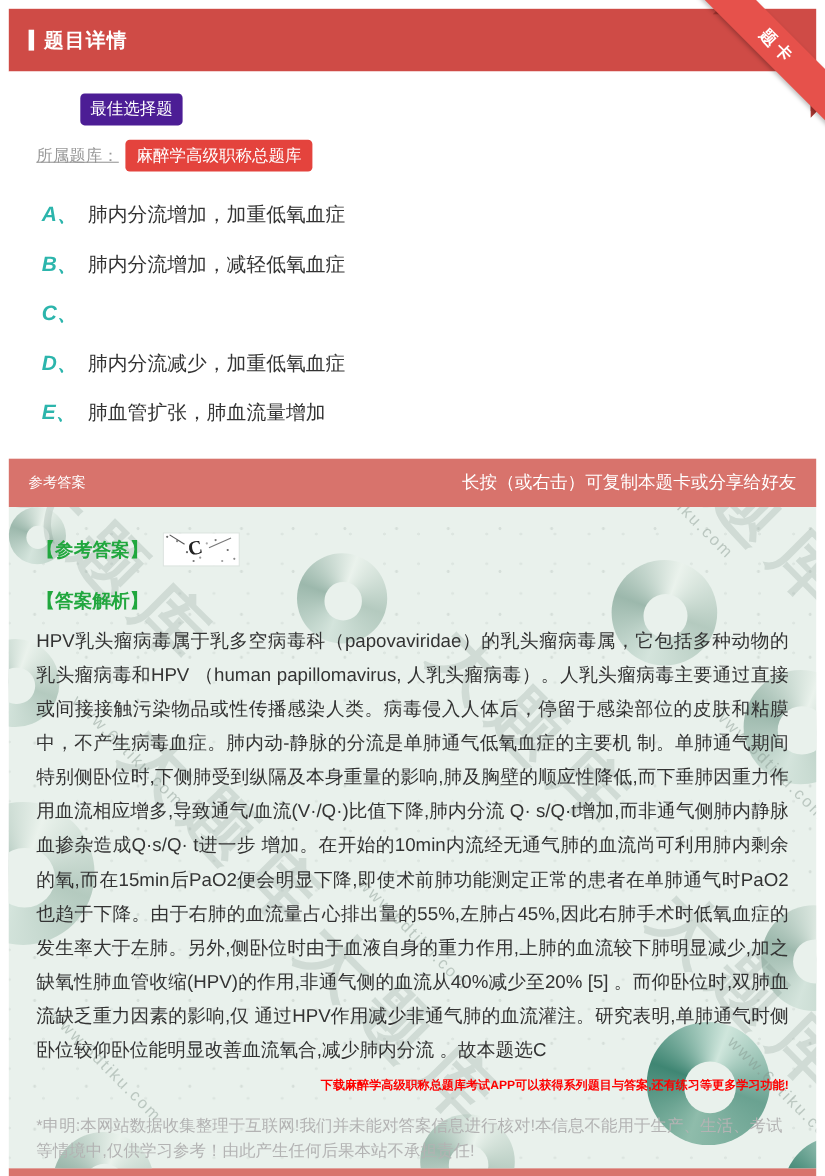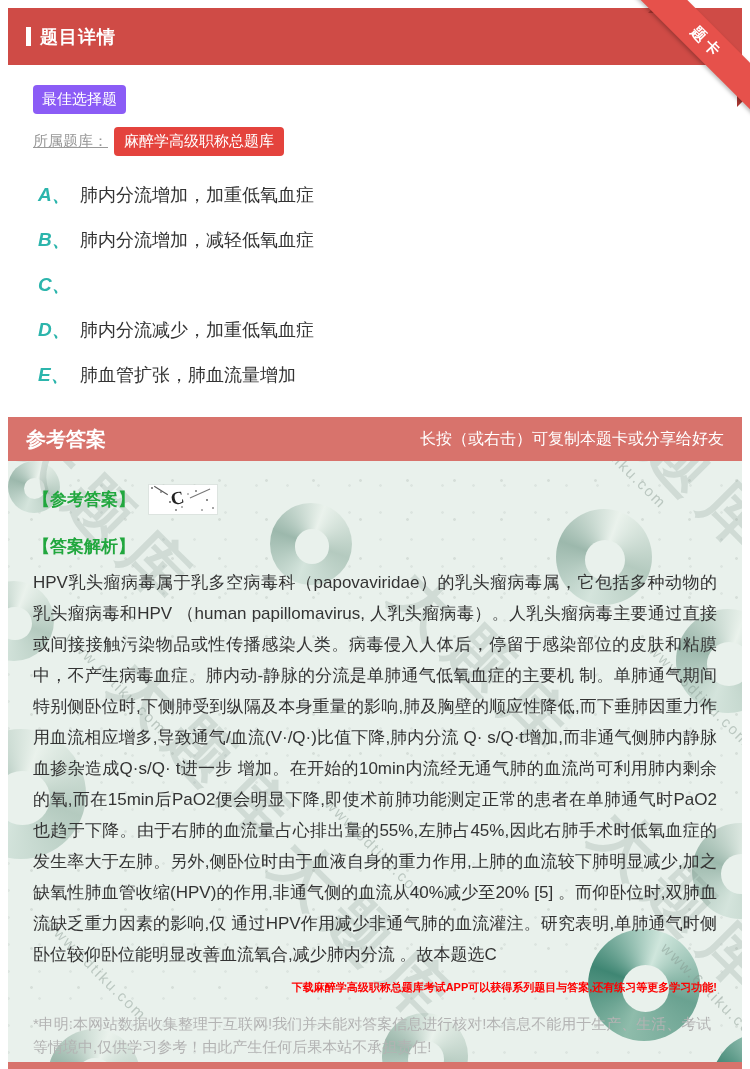--- a/index.html
+++ b/index.html
@@ -18,36 +18,36 @@
     border:6px solid transparent; border-bottom-color:#a93631; border-right-color:#a93631; }
   .ribbon-fold-b { position:absolute; top:95px; right:1px; width:0; height:0;
     border:6px solid transparent; border-top-color:#a93631; border-left-color:#a93631; }
   .ribbon-band { position:absolute; top:26px; right:-44px; width:175px; padding:7px 0;
     background:#e6514b; color:#ffffff; text-align:center; font-size:15px; font-weight:bold;
     letter-spacing:4px; transform:rotate(45deg); box-shadow:0 2px 4px rgba(0,0,0,0.25); }
 
   
   .question-card { background:#ffffff; padding:20px 25px 10px 25px; }
   .q-title-row { display:flex; align-items:center; }
-  .type-badge { background:#8b5cf6; color:#ffffff; font-size:15px; padding:5px 9px; border-radius:4px;
-    flex:0 0 auto; }
+  .type-badge { background:#4c1d95; color:#ffffff; font-size:15px; padding:5px 9px; border-radius:4px;
+    flex:0 0 auto;margin-left:40px; }
   .q-title { color:#333333; font-size:23px; margin-left:12px; font-weight:500; }
   .bank-row { display:flex; align-items:center; margin-top:13px; }
   .bank-label { color:#999999; font-size:15px;text-decoration:underline; }
   .bank-badge { background:#e4433d; color:#ffffff; font-size:15px; padding:5px 10px; border-radius:4px;
     margin-left:6px; cursor:pointer; }
   .options { margin-top:26px; padding-left:5px; }
   .option-row { display:flex; align-items:baseline; height:45px; }
   .option-letter { color:#2cb5ac; font-size:19px; font-weight:bold; font-style:italic; width:42px; flex:0 0 auto; }
   .option-text { color:#333333; font-size:18px; }
 
   
   .answer-bar { height:44px; background:#d8736c; display:flex; align-items:center;
     justify-content:space-between; padding:0 18px; }
-  .answer-bar-title { color:#ffffff; font-size:20px;font-weight:bold; }
+  .answer-bar-title { color:#ffffff; font-size:13px; }
   .answer-bar-hint { color:#ffffff; font-size:16px;text-align:right; }
 
   
   .answer-panel { position:relative; height:601px; background:#e9f1ec; overflow:hidden;
     background-image:
       radial-gradient(circle, rgba(110,125,118,0.16) 1px, transparent 1.7px),
       radial-gradient(circle, rgba(110,125,118,0.10) 1px, transparent 1.6px);
     background-size:47px 39px, 31px 27px; background-position:0 0, 16px 11px; }
   .wm-layer { position:absolute; inset:0; z-index:0; }
   .swirl { position:absolute; border-radius:50%;

